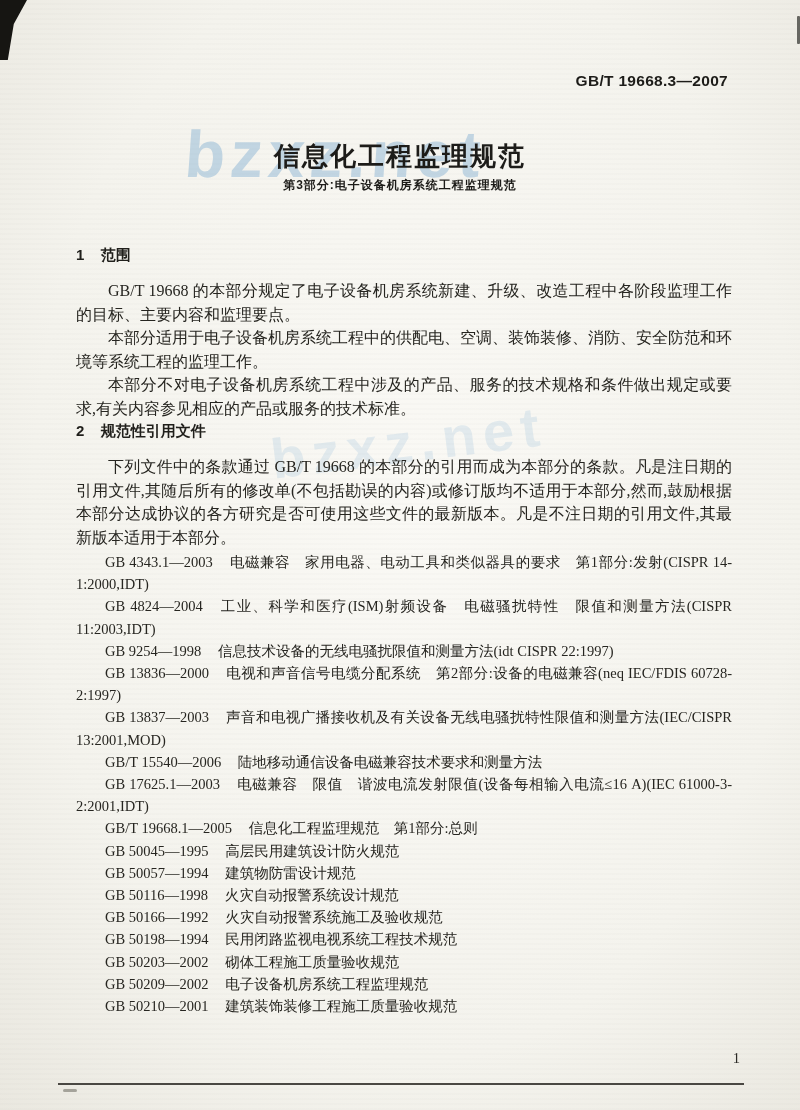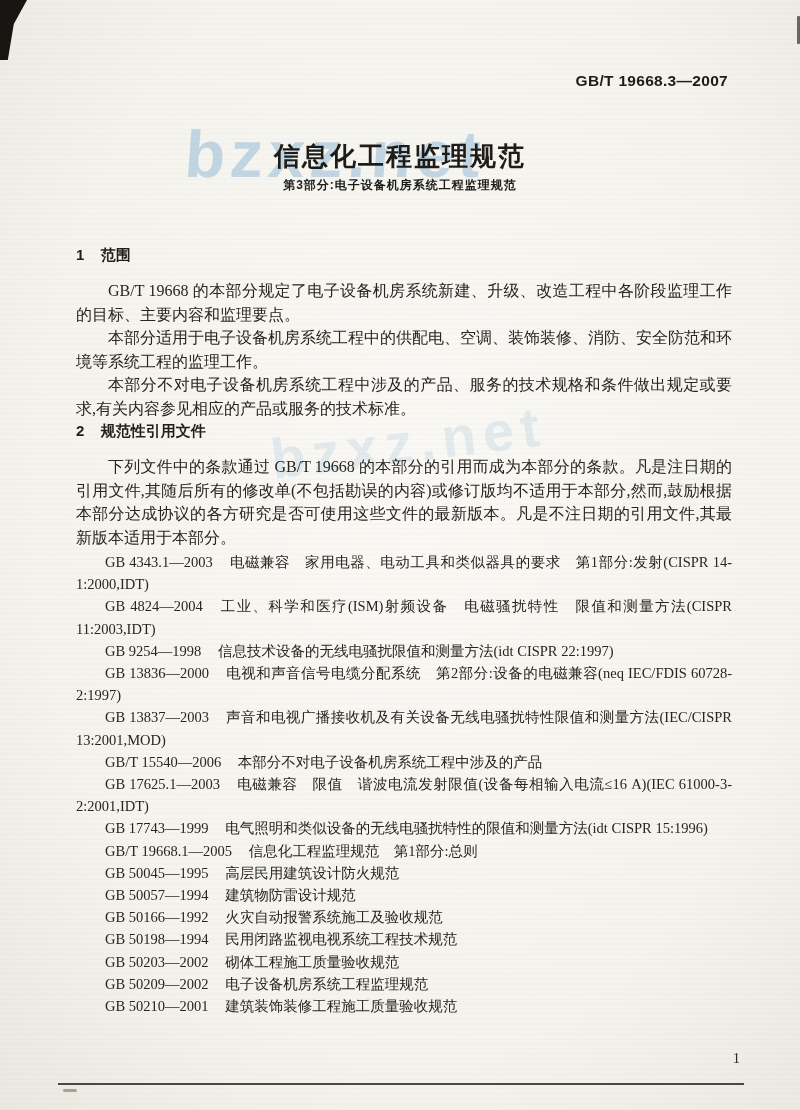--- a/index.html
+++ b/index.html
@@ -132,26 +132,26 @@
     <h2 class="sec sec2"><span class="hnum">2</span><span>规范性引用文件</span></h2>
 
     <p class="body-p">下列文件中的条款通过 GB/T 19668 的本部分的引用而成为本部分的条款。凡是注日期的引用文件,其随后所有的修改单(不包括勘误的内容)或修订版均不适用于本部分,然而,鼓励根据本部分达成协议的各方研究是否可使用这些文件的最新版本。凡是不注日期的引用文件,其最新版本适用于本部分。</p>
 
     <div class="refs">
       <p class="ref"><span class="ref-code">GB 4343.1—2003</span><span class="ref-title">电磁兼容　家用电器、电动工具和类似器具的要求　第1部分:发射(CISPR 14-1:2000,IDT)</span></p>
       <p class="ref"><span class="ref-code">GB 4824—2004</span><span class="ref-title">工业、科学和医疗(ISM)射频设备　电磁骚扰特性　限值和测量方法(CISPR 11:2003,IDT)</span></p>
       <p class="ref"><span class="ref-code">GB 9254—1998</span><span class="ref-title">信息技术设备的无线电骚扰限值和测量方法(idt CISPR 22:1997)</span></p>
       <p class="ref"><span class="ref-code">GB 13836—2000</span><span class="ref-title">电视和声音信号电缆分配系统　第2部分:设备的电磁兼容(neq IEC/FDIS 60728-2:1997)</span></p>
       <p class="ref"><span class="ref-code">GB 13837—2003</span><span class="ref-title">声音和电视广播接收机及有关设备无线电骚扰特性限值和测量方法(IEC/CISPR 13:2001,MOD)</span></p>
-      <p class="ref"><span class="ref-code">GB/T 15540—2006</span><span class="ref-title">本部分不对电子设备机房系统工程中涉及的产品</span></p>
+      <p class="ref"><span class="ref-code">GB/T 15540—2006</span><span class="ref-title">陆地移动通信设备电磁兼容技术要求和测量方法</span></p>
       <p class="ref"><span class="ref-code">GB 17625.1—2003</span><span class="ref-title">电磁兼容　限值　谐波电流发射限值(设备每相输入电流≤16 A)(IEC 61000-3-2:2001,IDT)</span></p>
-      <p class="ref"><span class="ref-code">GB 17743—1999</span><span class="ref-title">电气照明和类似设备的无线电骚扰特性的限值和测量方法(idt CISPR 15:1996)</span></p>
       <p class="ref"><span class="ref-code">GB/T 19668.1—2005</span><span class="ref-title">信息化工程监理规范　第1部分:总则</span></p>
       <p class="ref"><span class="ref-code">GB 50045—1995</span><span class="ref-title">高层民用建筑设计防火规范</span></p>
       <p class="ref"><span class="ref-code">GB 50057—1994</span><span class="ref-title">建筑物防雷设计规范</span></p>
+      <p class="ref"><span class="ref-code">GB 50116—1998</span><span class="ref-title">火灾自动报警系统设计规范</span></p>
       <p class="ref"><span class="ref-code">GB 50166—1992</span><span class="ref-title">火灾自动报警系统施工及验收规范</span></p>
       <p class="ref"><span class="ref-code">GB 50198—1994</span><span class="ref-title">民用闭路监视电视系统工程技术规范</span></p>
       <p class="ref"><span class="ref-code">GB 50203—2002</span><span class="ref-title">砌体工程施工质量验收规范</span></p>
       <p class="ref"><span class="ref-code">GB 50209—2002</span><span class="ref-title">电子设备机房系统工程监理规范</span></p>
       <p class="ref"><span class="ref-code">GB 50210—2001</span><span class="ref-title">建筑装饰装修工程施工质量验收规范</span></p>
     </div>
   </div>
 
   <div class="page-num">1</div>
   <div class="footer-rule"></div>

